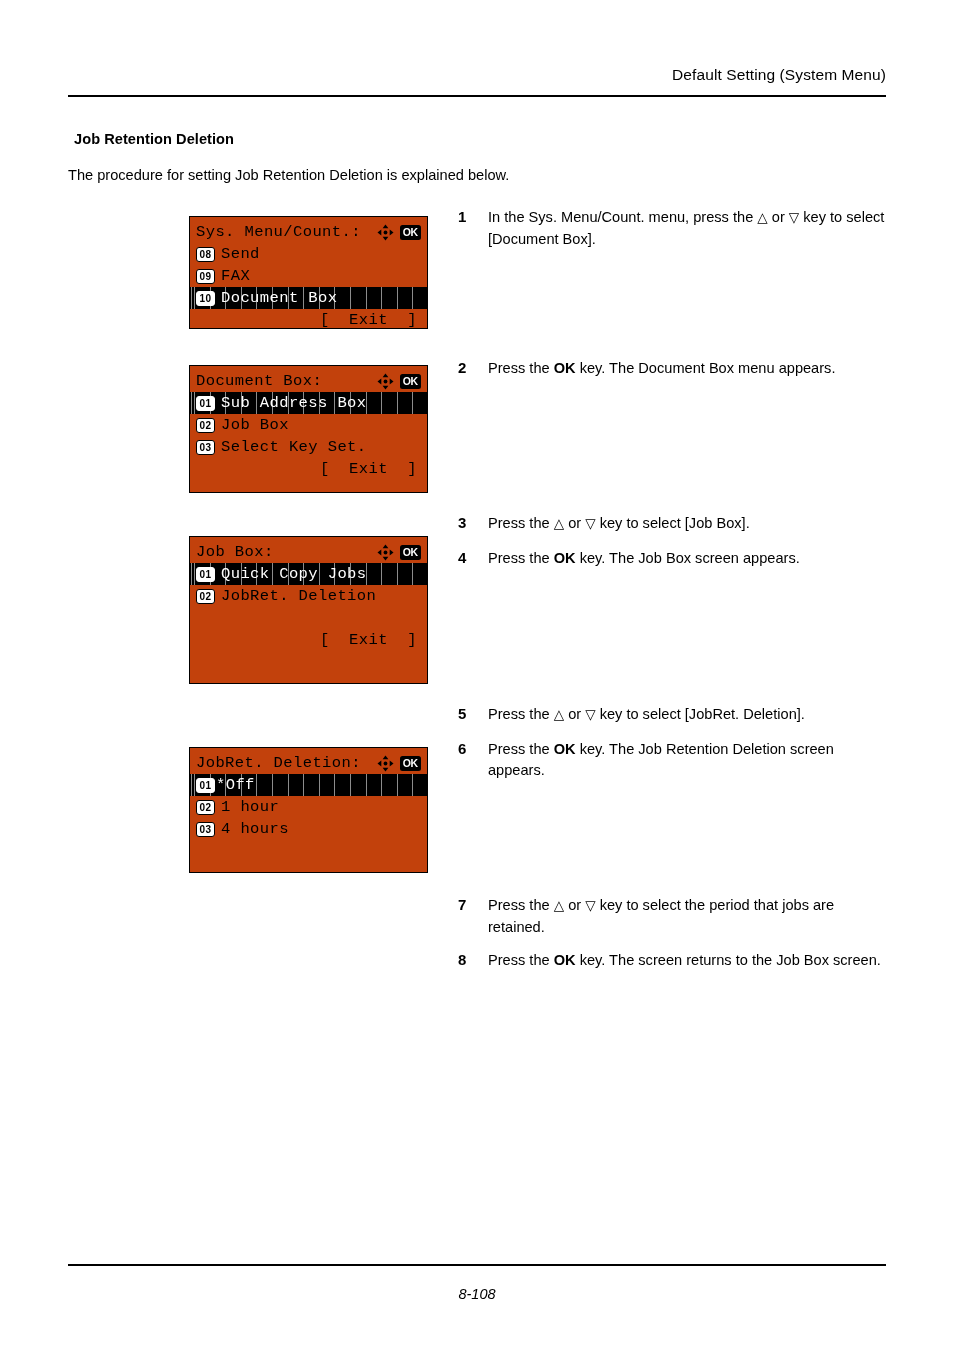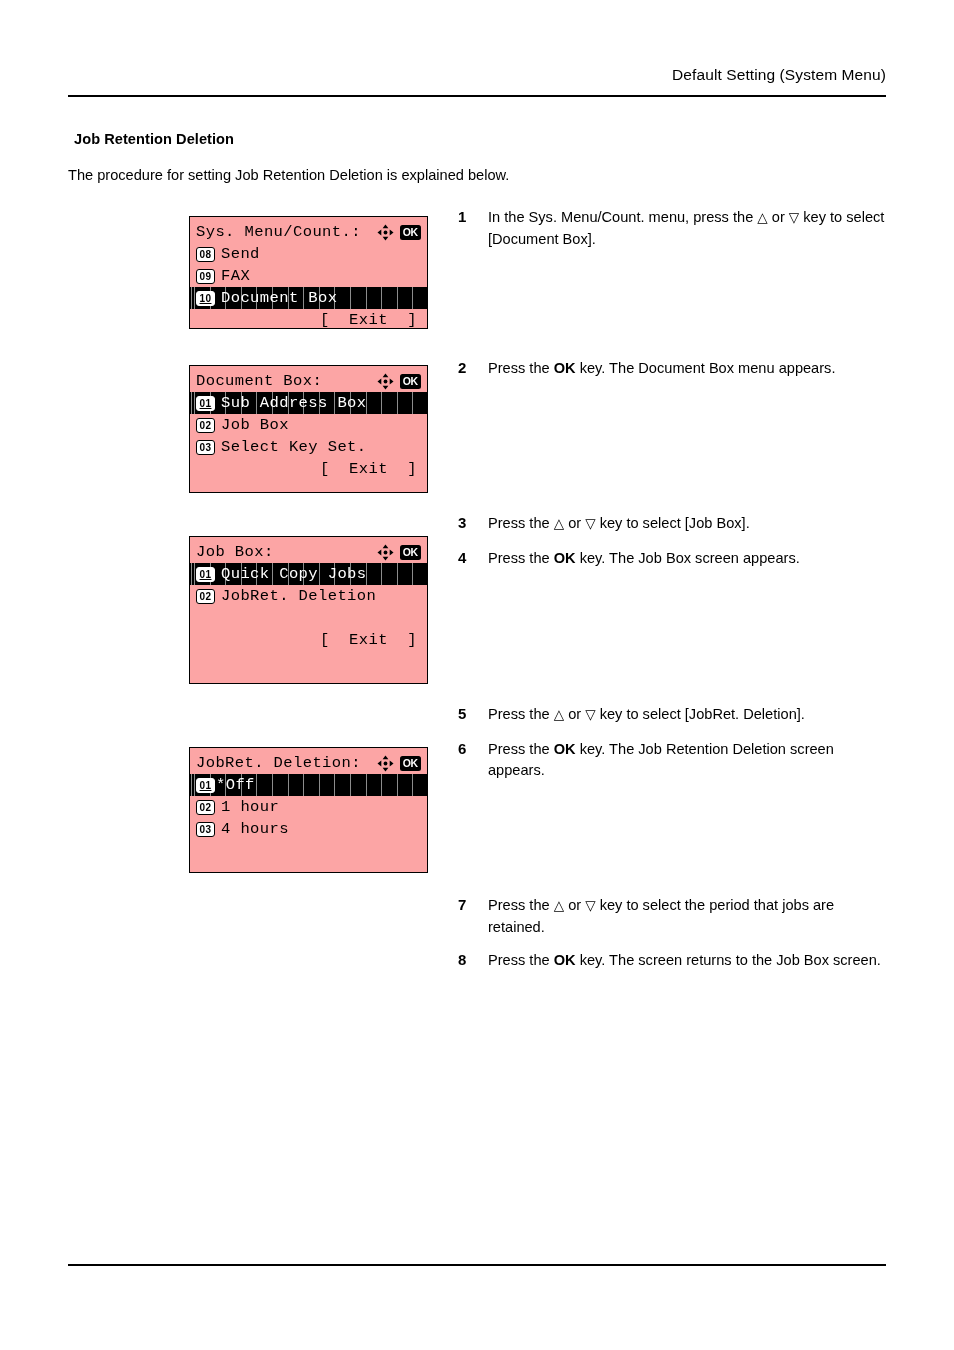--- a/index.html
+++ b/index.html
@@ -67,21 +67,21 @@
     top: 167px;
     font-size: 14.6px;
   }
 
   
   .lcd {
     position: absolute;
     left: 189px;
     width: 239px;
     border: 1.8px solid #000;
-    background: #fca5a5;
+    background: #c2410c;
     font-family: "Liberation Mono", monospace;
     padding: 0;
   }
   .lcd-row {
     height: 22px;
     line-height: 22px;
     font-size: 15.5px;
     white-space: pre;
     padding-left: 6px;
     position: relative;
@@ -167,21 +167,21 @@
     font-family: "Liberation Sans", sans-serif;
     font-weight: bold;
     font-size: 10px;
     line-height: 13px;
     height: 15px;
     min-width: 19px;
     padding: 0 1.5px;
     text-align: center;
     letter-spacing: 0.4px;
   }
-  .sel .badge { border-color: #fff; background: #fff; color: #000; text-decoration: underline; }
+  .sel .badge { border-color: #fff; background: #fff; color: #000; }
 
   .row-label {
     padding-left: 6px;
     white-space: pre;
     font-size: 15.5px;
     letter-spacing: 0.4px;
   }
   .row-label.tight { padding-left: 1px; }
 
   .lcd-row.exit {
@@ -307,13 +307,14 @@
         <div class="step-num">7</div>
         <div class="step-text"><span>Press the </span><span class="tri">△</span><span> or </span><span class="tri">▽</span><span> key to select the period that jobs are retained.</span></div>
       </div>
       <div class="step" style="top: 950px;">
         <div class="step-num">8</div>
         <div class="step-text"><span>Press the </span><b>OK</b><span> key. The screen returns to the Job Box screen.</span></div>
       </div>
     </div>
 
   <div class="rule-bottom"></div>
+  <div class="folio">8-108</div>
 </div>
 
 </body></html>

